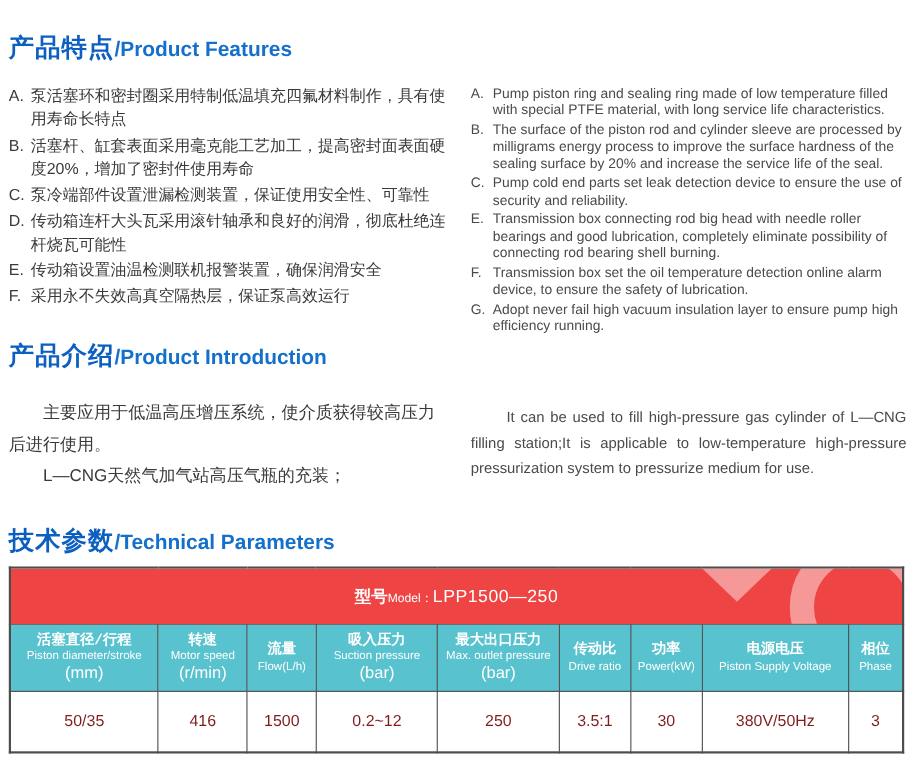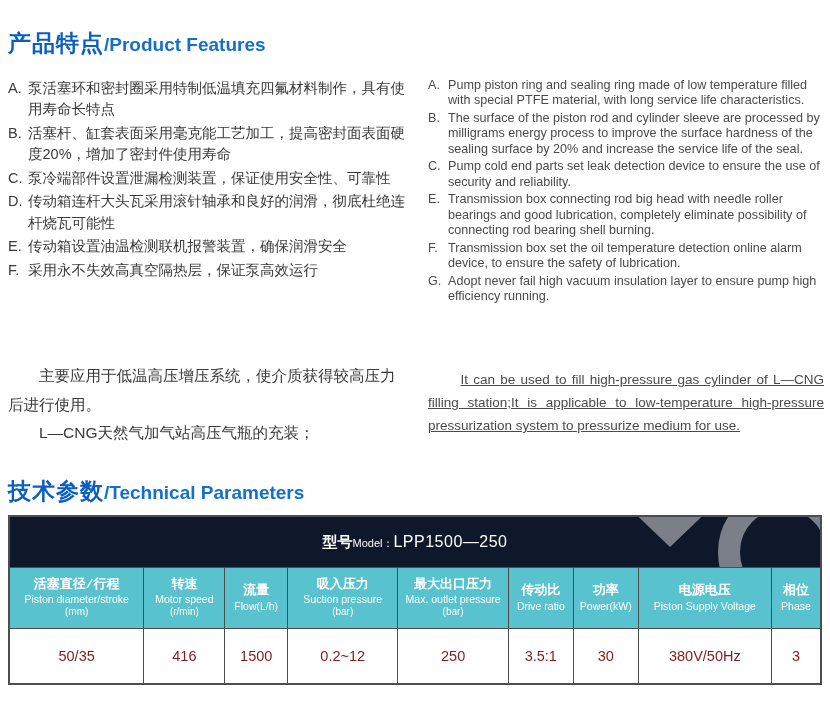--- a/index.html
+++ b/index.html
@@ -18,35 +18,35 @@
   .feat-item{display:flex;margin:0 0 2px 0;}
   .feat-col.left .feat-item{font-size:14.5px;line-height:1.48;color:#3a3a3a;}
   .feat-col.right .feat-item{font-size:12.6px;line-height:1.23;color:#4a4a4a;}
   .feat-label{flex:0 0 20px;}
   .feat-text{flex:1;}
 
   
   .intro-zh{position:absolute;left:8px;top:362px;width:400px;font-size:15.5px;line-height:1.85;color:#3a3a3a;}
   .intro-zh p{margin:0;text-indent:2em;}
   .intro-en{position:absolute;left:428px;top:368px;width:396px;font-size:13.5px;line-height:1.72;color:#4a4a4a;text-align:justify;}
-  .intro-en p{margin:0;text-indent:2.4em;text-decoration:underline;}
+  .intro-en p{margin:0;text-indent:2.4em;}
 
   
   .param-table{position:absolute;left:8px;top:515px;width:814px;border:2px solid #4d4d4d;border-collapse:collapse;}
   .param-table td{border:1.5px solid #4d4d4d;text-align:center;vertical-align:middle;padding:2px 3px;}
-  .row-model td{background:#0f172a;height:46px;position:relative;overflow:hidden;text-align:center;}
+  .row-model td{background:#ef4444;height:46px;position:relative;overflow:hidden;text-align:center;}
   .row-head td{background:#58c2ce;height:56px;color:#fff;}
   .row-data td{background:#fff;height:50px;color:#7f1d1d;font-size:14.5px;}
   .model-line{position:relative;z-index:2;color:#fff;}
   .model-zh{font-size:15px;font-weight:bold;}
   .model-en{font-size:11px;}
   .model-val{font-size:16px;letter-spacing:.5px;}
   .h-zh{font-size:13px;font-weight:bold;line-height:1.25;font-family:Liberation Mono, monospace;}
   .h-en{font-size:10.5px;line-height:1.25;}
-  .h-unit{font-size:10px;line-height:1.25;}
+  .h-unit{font-size:15px;line-height:1.25;}
 
   
   .wm{position:absolute;z-index:1;pointer-events:none;}
   .wm-chevron{left:614px;top:-14px;width:0;height:0;border-left:46px solid transparent;border-right:46px solid transparent;border-top:44px solid rgba(255,255,255,0.45);}
   .wm-ring{right:-28px;top:-30px;width:86px;height:86px;border-radius:50%;border:22px solid rgba(255,255,255,0.45);}
 </style>
 </head>
 <body>
 
 <div class="page">
@@ -102,20 +102,23 @@
     <div class="feat-item">
       <span class="feat-label">F.</span>
       <span class="feat-text">Transmission box set the oil temperature detection online alarm device, to ensure the safety of lubrication.</span>
     </div>
     <div class="feat-item">
       <span class="feat-label">G.</span>
       <span class="feat-text">Adopt never fail high vacuum insulation layer to ensure pump high efficiency running.</span>
     </div>
   </div>
 
+  <div class="sec-head" style="top:308px;">
+    <span class="zh">产品介绍</span><span class="en">/Product Introduction</span>
+  </div>
 
   <div class="intro-zh">
     <p>主要应用于低温高压增压系统，使介质获得较高压力后进行使用。</p>
     <p>L—CNG天然气加气站高压气瓶的充装；</p>
   </div>
 
   <div class="intro-en">
     <p>It can be used to fill high-pressure gas cylinder of L—CNG filling station;It is applicable to low-temperature high-pressure pressurization system to pressurize medium for use.</p>
   </div>
 

